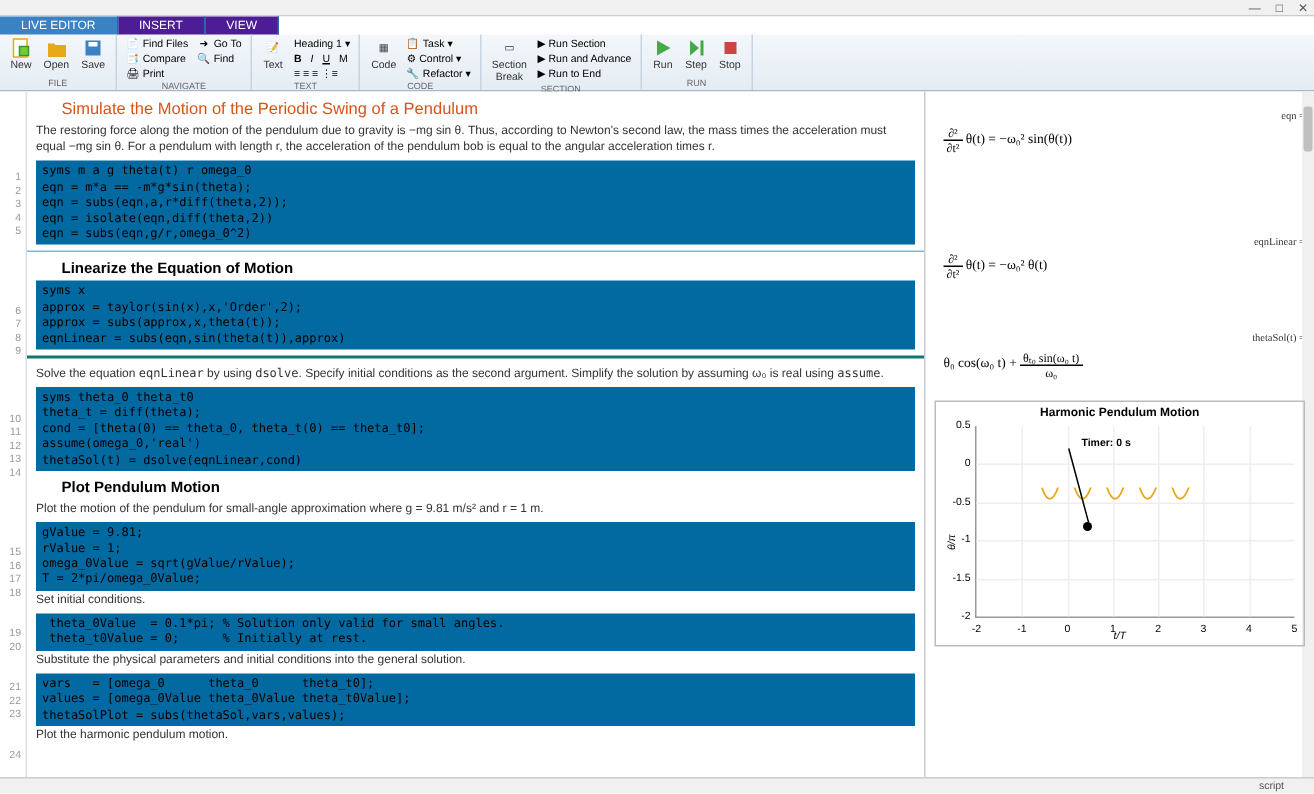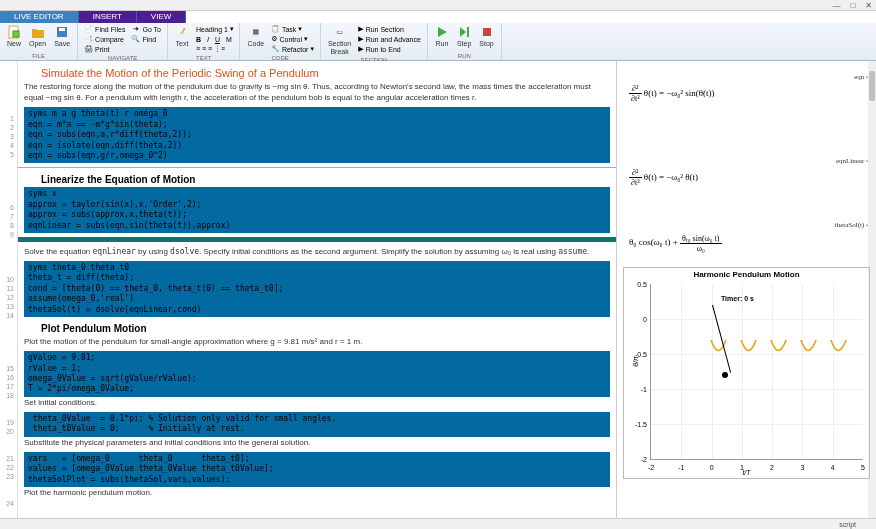--- a/index.html
+++ b/index.html
@@ -20,29 +20,29 @@
 .main { display: flex; height: calc(529px - 11px - 12px - 38px - 11px); }
 .gutter { width: 18px; background: #fff; border-right: 1px solid #ddd; font-size: 7px; color: #999; text-align: right; padding-right: 3px; padding-top: 53px; line-height: 10px; }
 .gutter div { height: 9px; }
 .gutter .gap { height: 44px; }
 .gutter .gap2 { height: 36px; }
 .editor { flex: 1; overflow-y: auto; padding: 4px 6px; font-size: 8px; background: #fff; }
 .heading { color: #d95319; font-size: 11px; font-weight: normal; margin: 2px 17px; }
 .body-text { color: #333; font-size: 8px; line-height: 1.4; margin-bottom: 4px; }
 .ital { }
 .code-block { font-family: Menlo, Consolas, monospace; font-size: 8px; background: #0369a1; padding: 2px 4px; line-height: 1.3; white-space: pre; }
-.section-wrap { border-top: 1px solid #7fb3e0; border-bottom: 5px solid #0f766e; margin: 4px -6px; padding: 4px 6px; }
+.section-wrap { border-top: 1px solid #7fb3e0; border-bottom: 2px solid #0f766e; margin: 4px -6px; padding: 4px 6px; }
 .output-pane { width: 260px; border-left: 1px solid #ccc; padding: 4px 6px; font-size: 8px; overflow: hidden; background: #fff; position: relative; }
 .out-group { margin: 8px 0 14px; }
 .out-lbl { font-family: Liberation Serif, serif; font-size: 7px; color: #333; text-align: right; }
 .eqn { font-family: "Times New Roman", serif; font-size: 9px; margin: 3px 0 0 6px; }
 .frac { display: inline-block; text-align: center; vertical-align: middle; font-size: 8px; }
 .frac .num { display: block; border-bottom: 1px solid #000; padding: 0 2px; }
 .frac .den { display: block; padding: 0 2px; }
-.chart-box { border: 1px solid #bbb; margin-top: 4px; position: relative; height: 212px; }
+.chart-box { border: 1px solid #bbb; margin-top: 4px; position: relative; height: 164px; }
 .chart-title { text-align: center; font-weight: bold; font-size: 8px; margin: 2px 0; }
 .chart-area { position: absolute; left: 26px; top: 16px; right: 6px; bottom: 18px; border-left: 1px solid #999; border-bottom: 1px solid #999; }
 .ytick { position: absolute; left: -22px; font-size: 7px; width: 18px; text-align: right; transform: translateY(-50%); }
 .xtick { position: absolute; bottom: -12px; font-size: 7px; transform: translateX(-50%); }
 .xlabel { position: absolute; bottom: 2px; width: 100%; text-align: center; font-size: 7px; font-style: italic; }
 .ylabel-out { position: absolute; left: 6px; top: 90px; font-size: 7px; font-style: italic; transform: rotate(-90deg); }
 .grid-line-h { position: absolute; left: 0; right: 0; border-top: 1px solid #eee; }
 .grid-line-v { position: absolute; top: 0; bottom: 0; border-left: 1px solid #eee; }
 .wave { position: absolute; top: 32%; left: 0; right: 0; height: 12%; }
 .pend-line { position: absolute; width: 1px; background: #000; }

